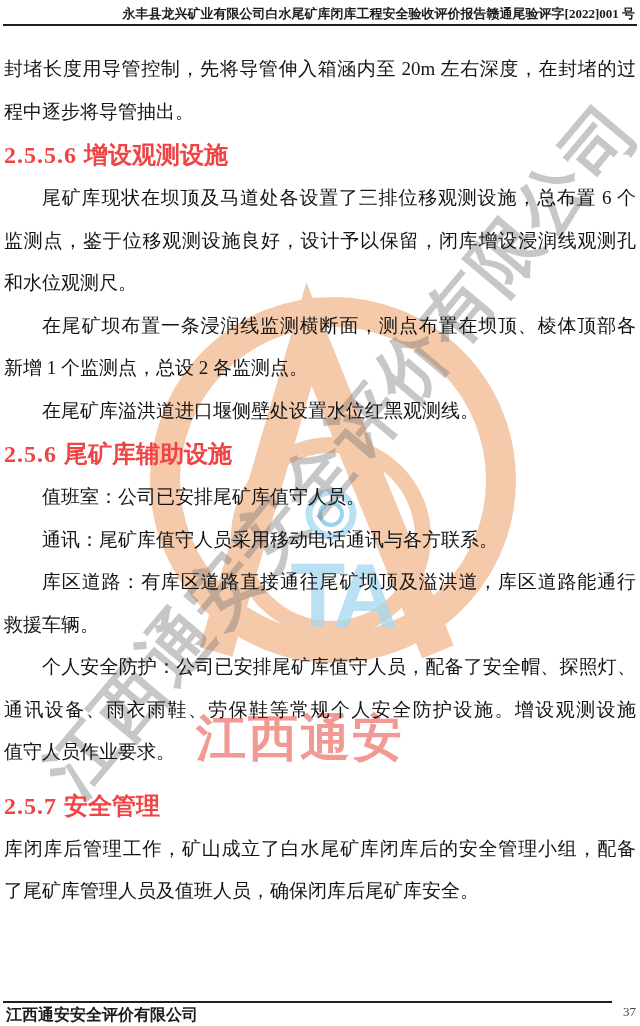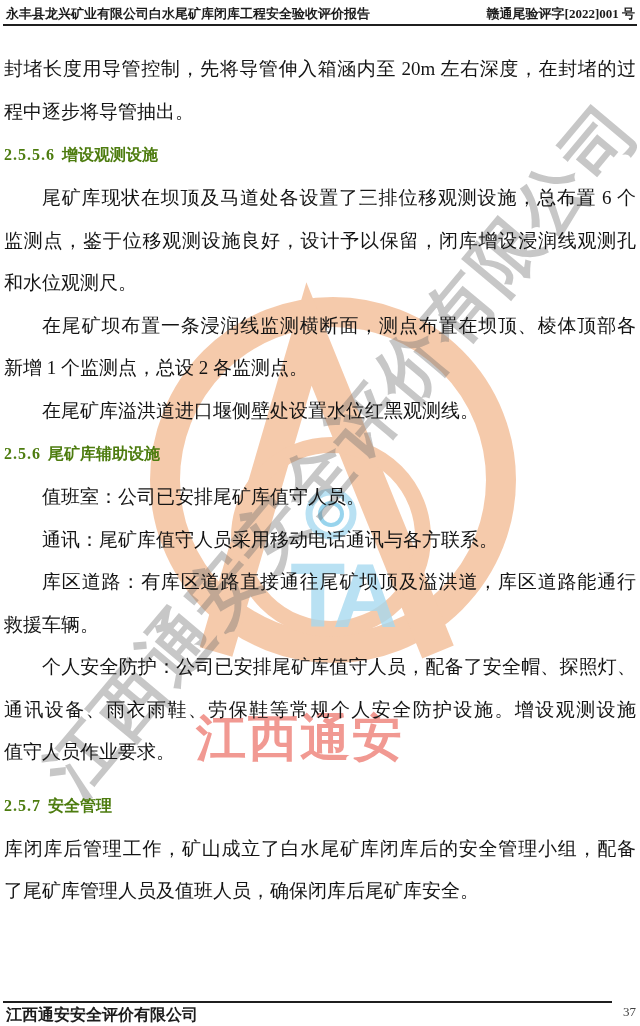--- a/index.html
+++ b/index.html
@@ -3,21 +3,21 @@
 <meta charset="utf-8">
 <style>
   html,body{margin:0;padding:0;background:#e8e8e8;}
   .page{
     position:relative;width:640px;height:1026px;background:#ffffff;
     overflow:hidden;font-family:"Liberation Serif","DejaVu Serif",serif;
   }
   
   .header{
     position:absolute;top:5px;left:6px;right:5px;display:flex;
-    justify-content:space-between;align-items:flex-start;
+    justify-content:flex-end;align-items:flex-start;
     font-size:13px;font-weight:bold;color:#1c1c1c;white-space:nowrap;
   }
   .header-rule{position:absolute;top:24px;left:3px;right:3px;height:2px;background:#1f1f1f;}
   
   .wm{position:absolute;inset:0;z-index:0;}
   .wm-svg{position:absolute;left:0;top:0;}
   .wm-diagonal{
     position:absolute;left:-108px;top:409px;width:900px;height:80px;line-height:80px;
     text-align:center;white-space:nowrap;
     transform:rotate(-50deg);transform-origin:center;
@@ -31,21 +31,21 @@
   }
   
   .content{position:absolute;top:48px;left:4px;width:632px;z-index:2;color:#141414;}
   .line{
     font-size:19px;line-height:42.5px;height:42.5px;
     text-align:justify;text-align-last:left;overflow:hidden;
   }
   .line.fill{text-align-last:justify;}
   .line.indent{text-indent:38px;}
   .heading{
-    height:44px;line-height:44px;font-weight:bold;font-size:16px;color:#4d7c0f;
+    height:44px;line-height:44px;font-weight:bold;font-size:24px;color:#ef4444;
     font-family:"Liberation Sans","DejaVu Sans",sans-serif;white-space:nowrap;
   }
   .heading .hnum{
     font-family:"Liberation Serif","DejaVu Serif",serif;
     letter-spacing:1px;margin-right:7px;
   }
   .heading.gap{margin-top:10px;}
   
   .footer-rule{position:absolute;top:1001px;left:3px;width:609px;height:2px;background:#1f1f1f;z-index:2;}
   .footer-company{

